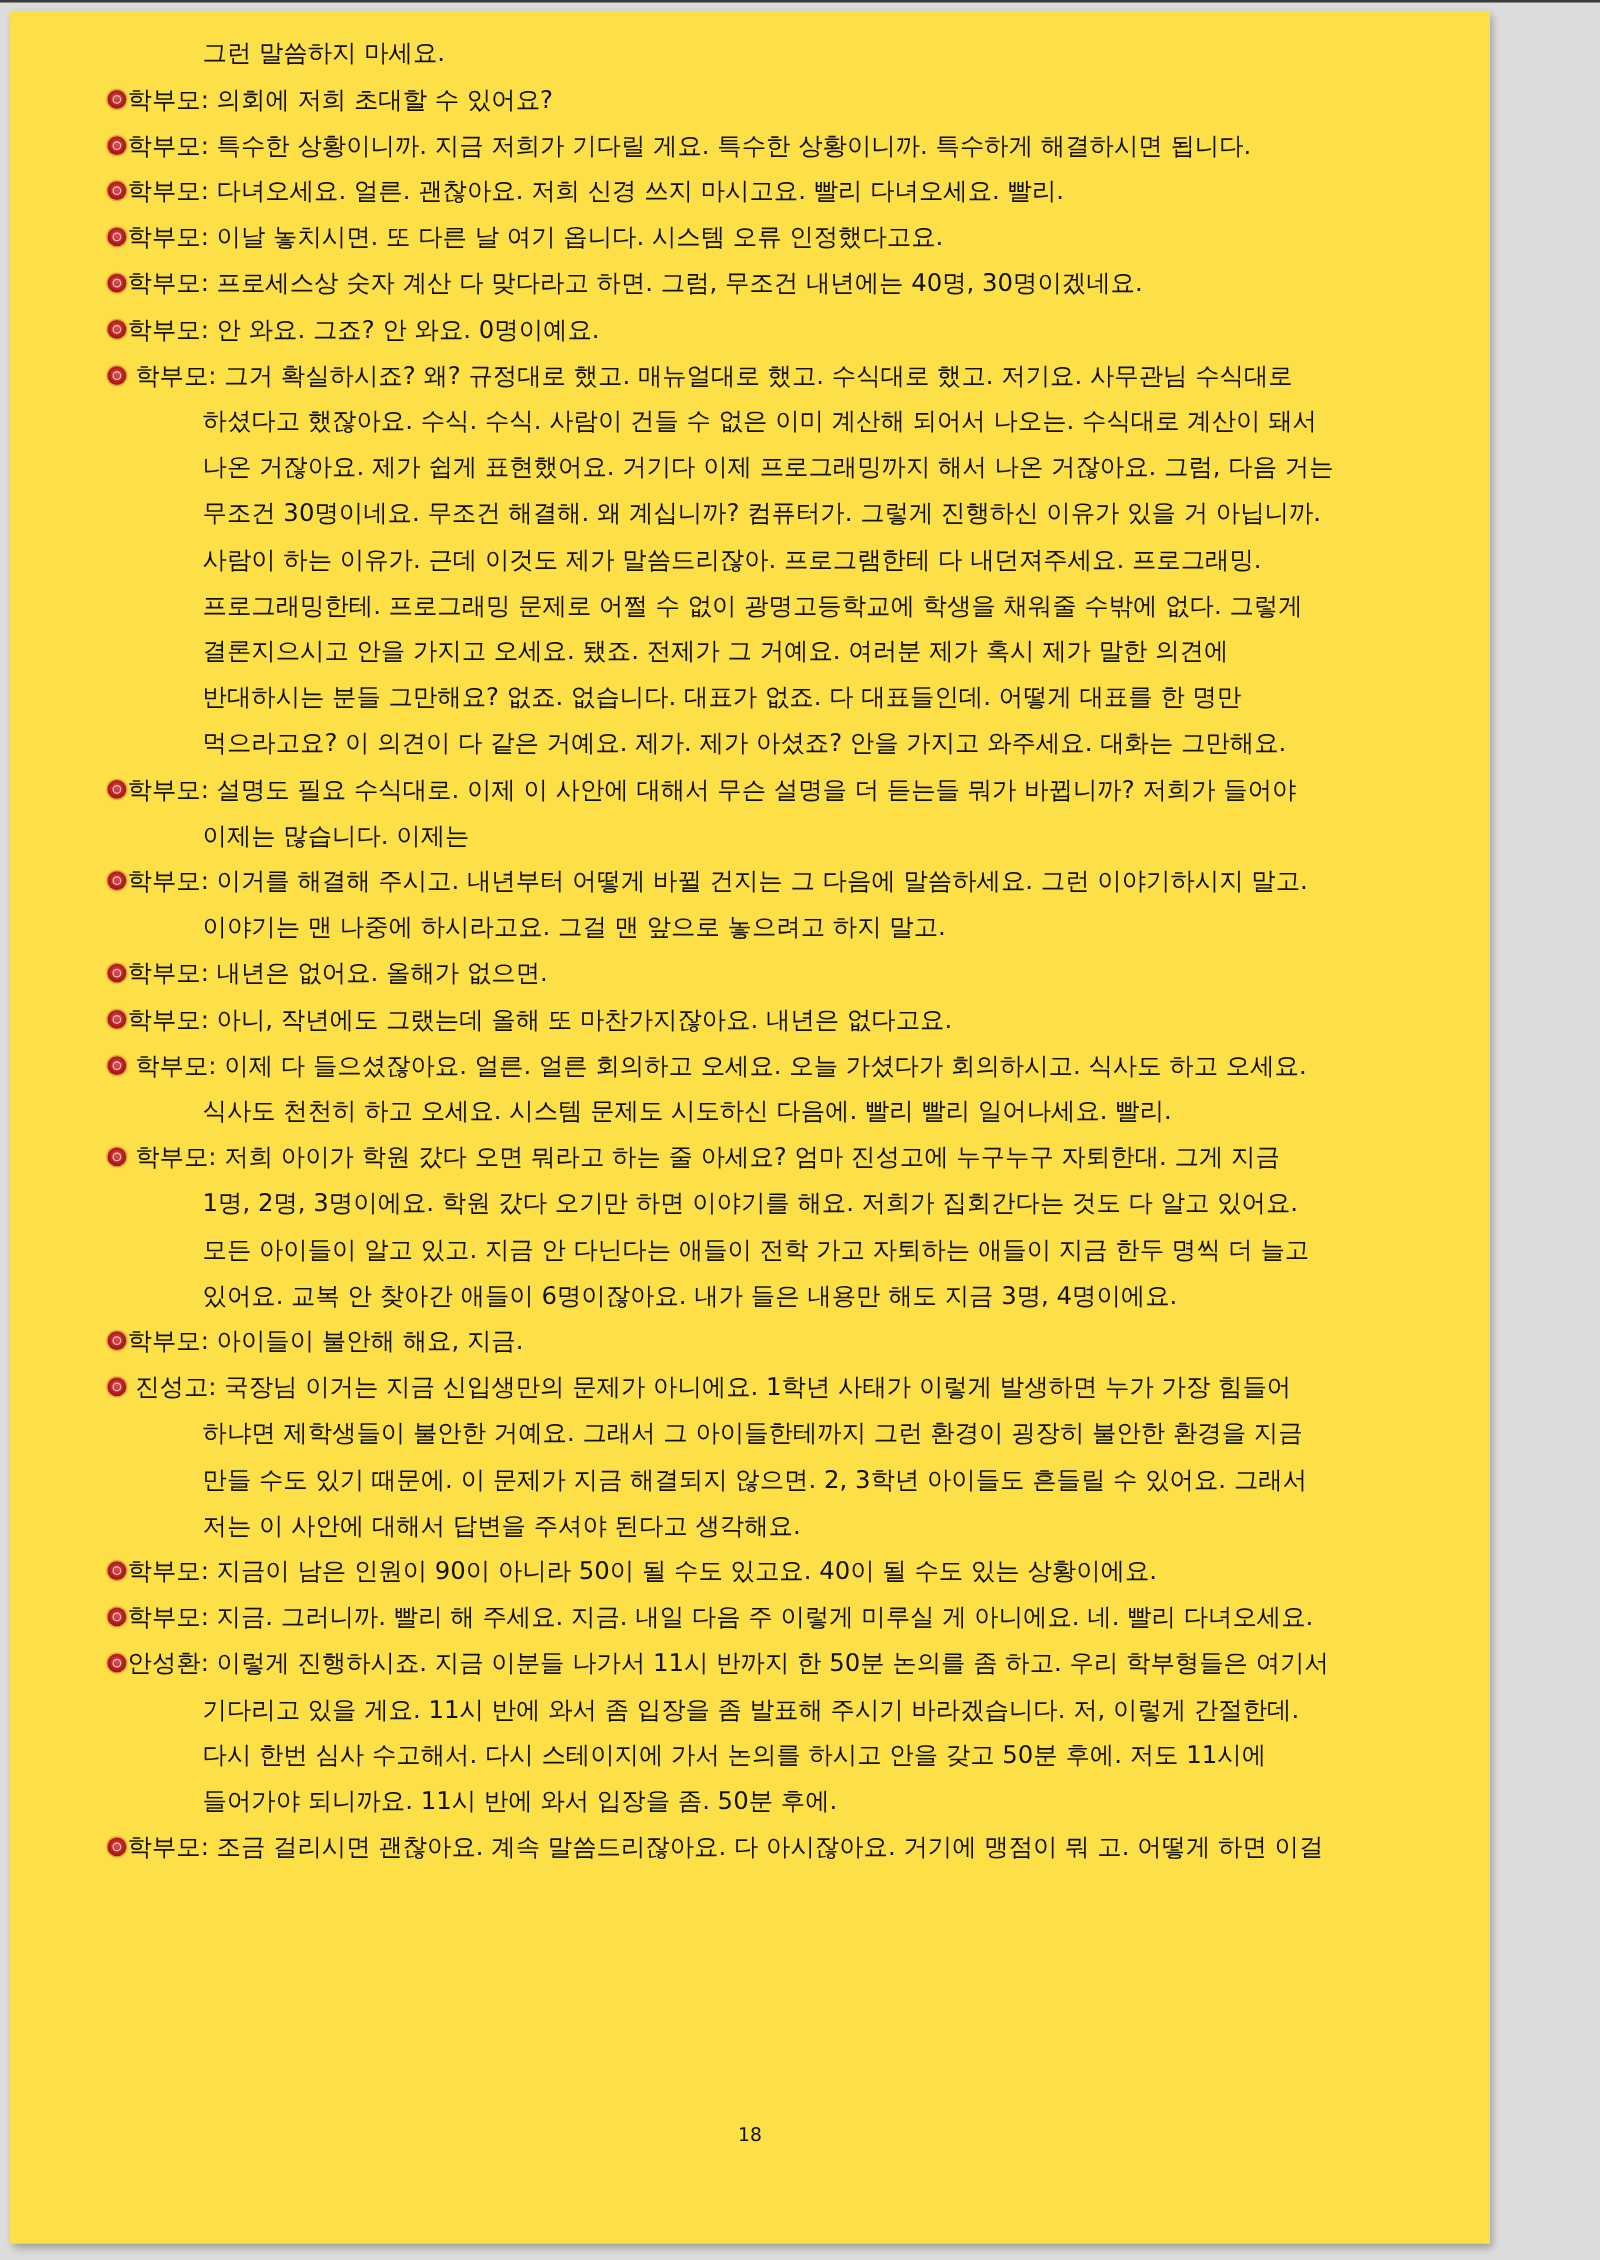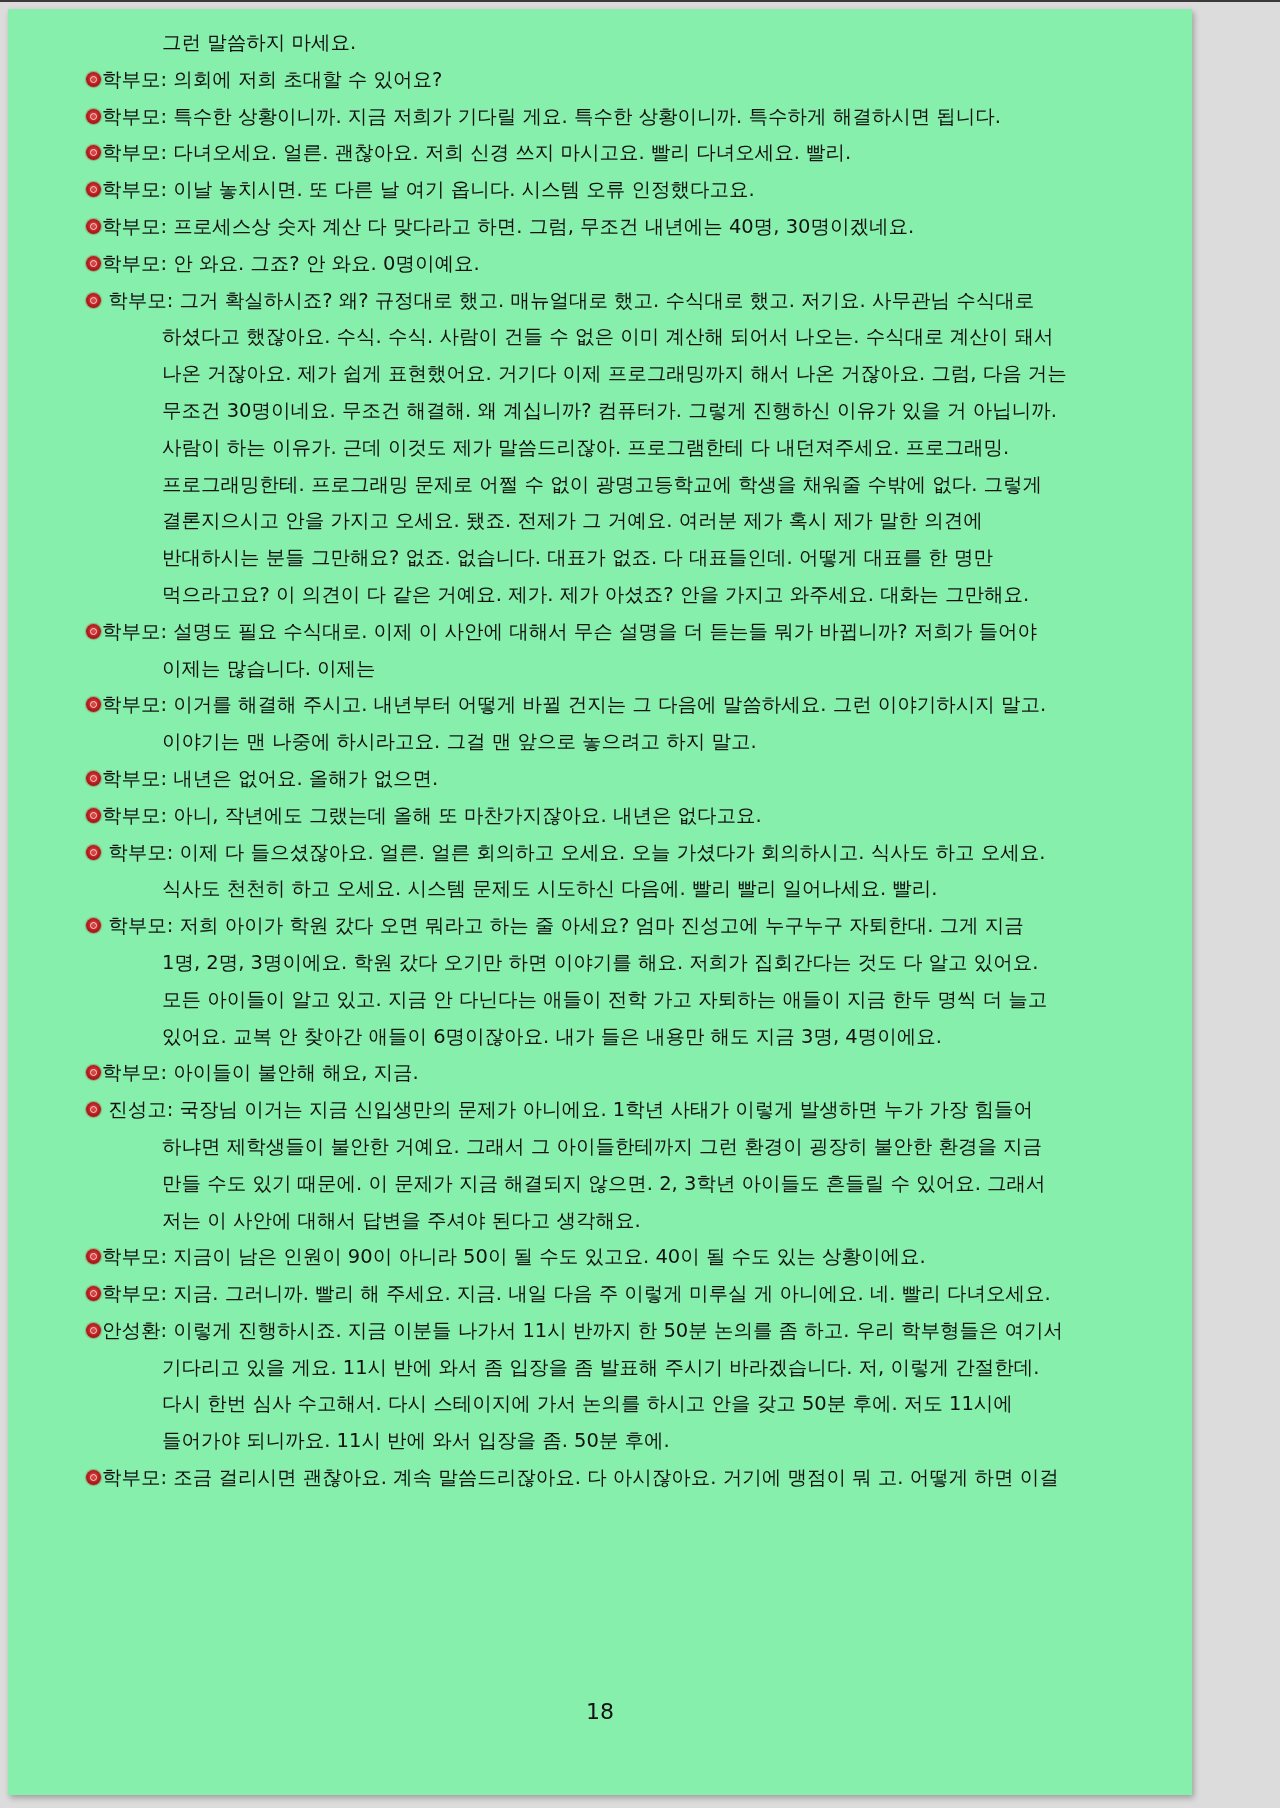--- a/index.html
+++ b/index.html
@@ -8,21 +8,21 @@
     background: #dcdcdc;
     position: relative;
     overflow: hidden;
     font-family: "DejaVu Sans", "Liberation Sans", sans-serif;
   }
   .topbar {
     position: absolute; left: 0; top: 0; width: 1280px; height: 2px; background: #3a3a3a;
   }
   .page {
     position: absolute; left: 8px; top: 9px; width: 1184px; height: 1786px;
-    background: #86efac;
+    background: #fde047;
     box-shadow: 2px 3px 6px rgba(0,0,0,0.28);
     width: 1184px;
   }
   .page { width: 1184px; }
   .content {
     position: absolute; left: 78px; top: 16px; width: 1112px;
   }
   .page { width: 1184px; }
   .entry {
     position: relative;
@@ -44,21 +44,21 @@
     box-shadow: 0 0 1px 1px rgba(170,30,30,0.35);
   }
   .seal::after {
     content: ""; position: absolute; left: 4px; top: 4px; width: 7px; height: 7px;
     border-radius: 50%; border: 1px solid rgba(255,230,230,0.85); box-sizing: border-box;
   }
   .speaker { }
   .b { font-weight: normal; }
   .pagenum {
     position: absolute; left: 0; width: 1184px; top: 1690px; text-align: center;
-    font-size: 22px; color: #111;
+    font-size: 15px; color: #111;
   }
 </style>
 </head>
 <body>
 
 <div class="topbar"></div>
 
 <div class="page">
   <div class="content" id="content">
       <div class="entry">

